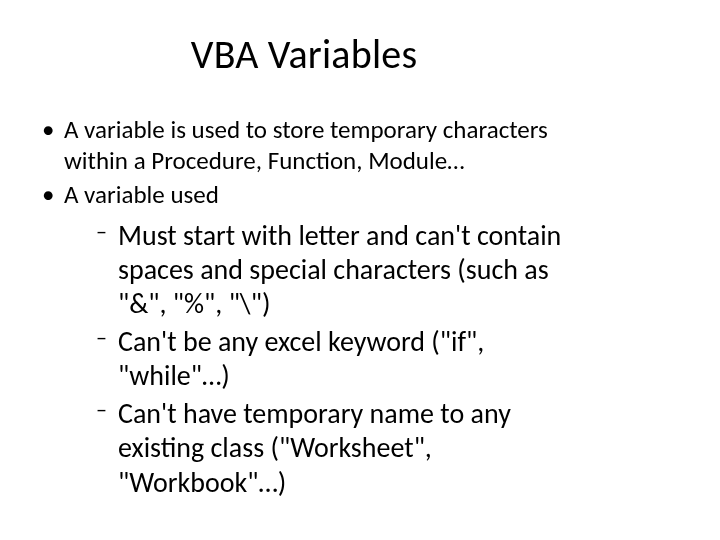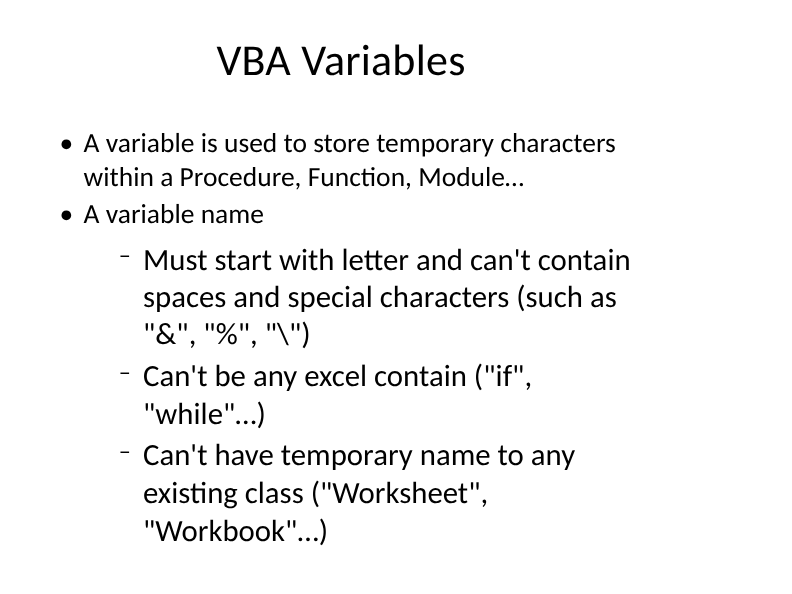--- a/index.html
+++ b/index.html
@@ -9,21 +9,21 @@
     height: 540px;
     background: #ffffff;
     font-family: Calibri, "Segoe UI", Arial, sans-serif;
     color: #000000;
     overflow: hidden;
   }
   .slide {
     box-sizing: border-box;
     width: 620px;
     height: 540px;
-    padding: 20px 40px 40px 40px;
+    padding: 20px 40px 40px 28px;
   }
   .title {
     text-align: center;
     font-size: 40px;
     font-weight: 400;
     margin: 10px 0 36px 0;
     letter-spacing: 0.2px;
   }
   ul.level1 {
     list-style: none;
@@ -68,27 +68,27 @@
 <body>
 
 <div class="slide">
   <h1 class="title">VBA Variables</h1>
 
   <ul class="level1">
     <li>
       <span>A variable is used to store temporary characters within a Procedure, Function, Module…</span>
     </li>
     <li>
-      <span>A variable name</span>
+      <span>A variable used</span>
       <ul class="level2">
         <li>
           <span>Must start with letter and can't contain spaces and special characters (such as "&amp;", "%", "\")</span>
         </li>
         <li>
-          <span>Can't be any excel contain ("if", "while"…)</span>
+          <span>Can't be any excel keyword ("if", "while"…)</span>
         </li>
         <li>
           <span>Can't have temporary name to any existing class ("Worksheet", "Workbook"…)</span>
         </li>
       </ul>
     </li>
   </ul>
 </div>
 
 </body></html>

